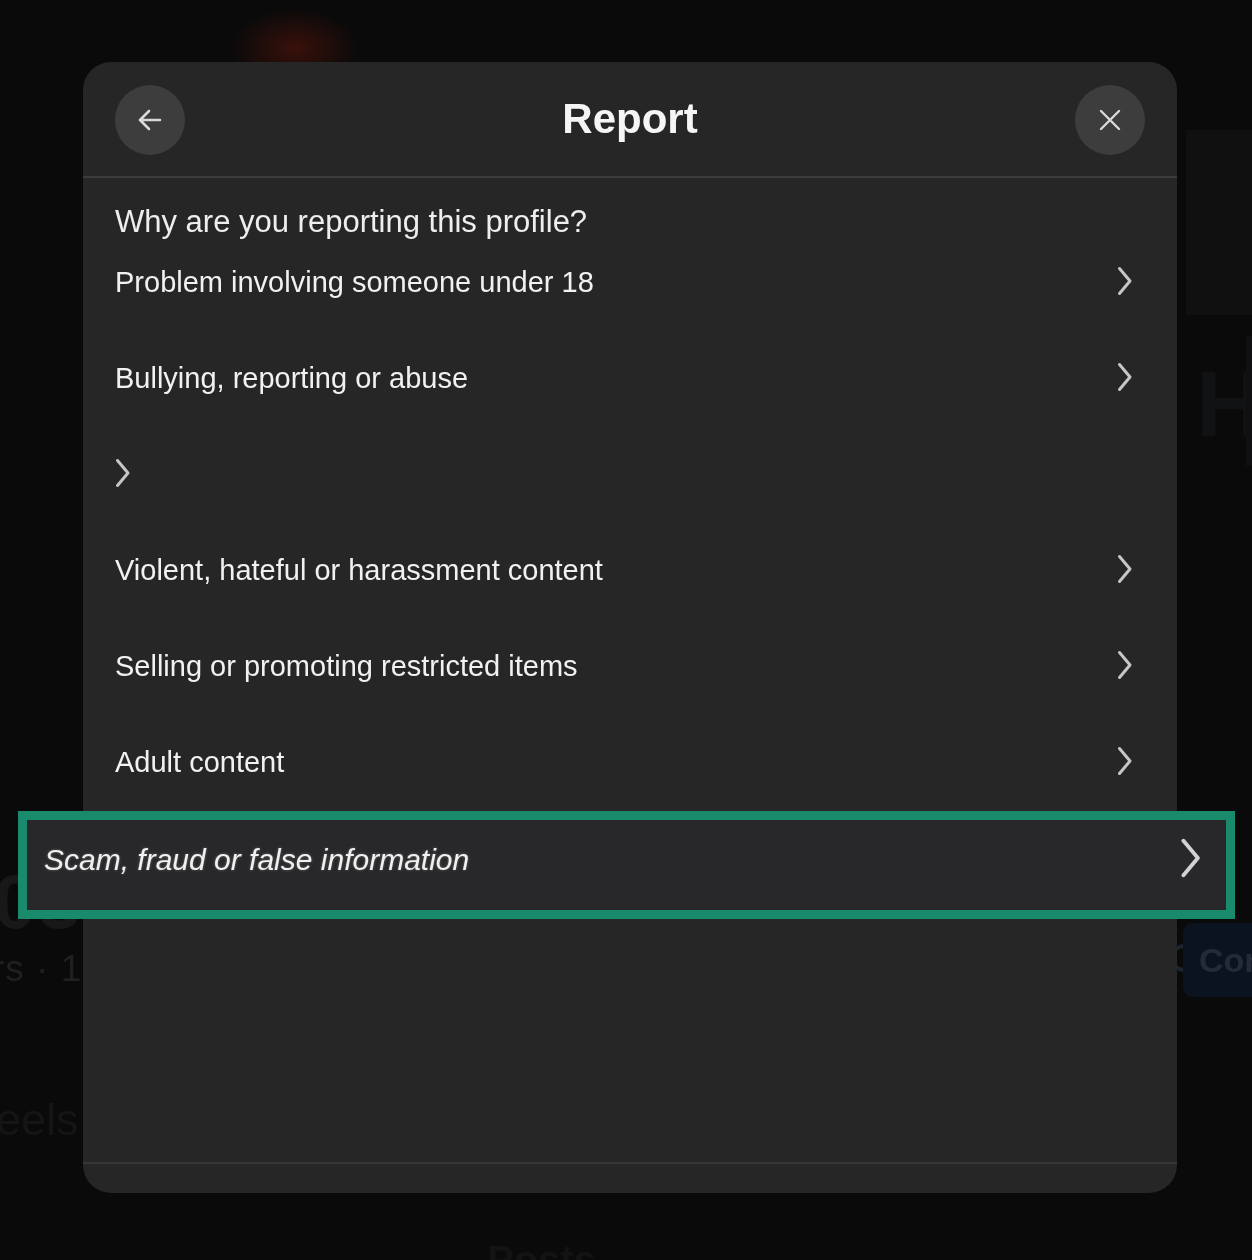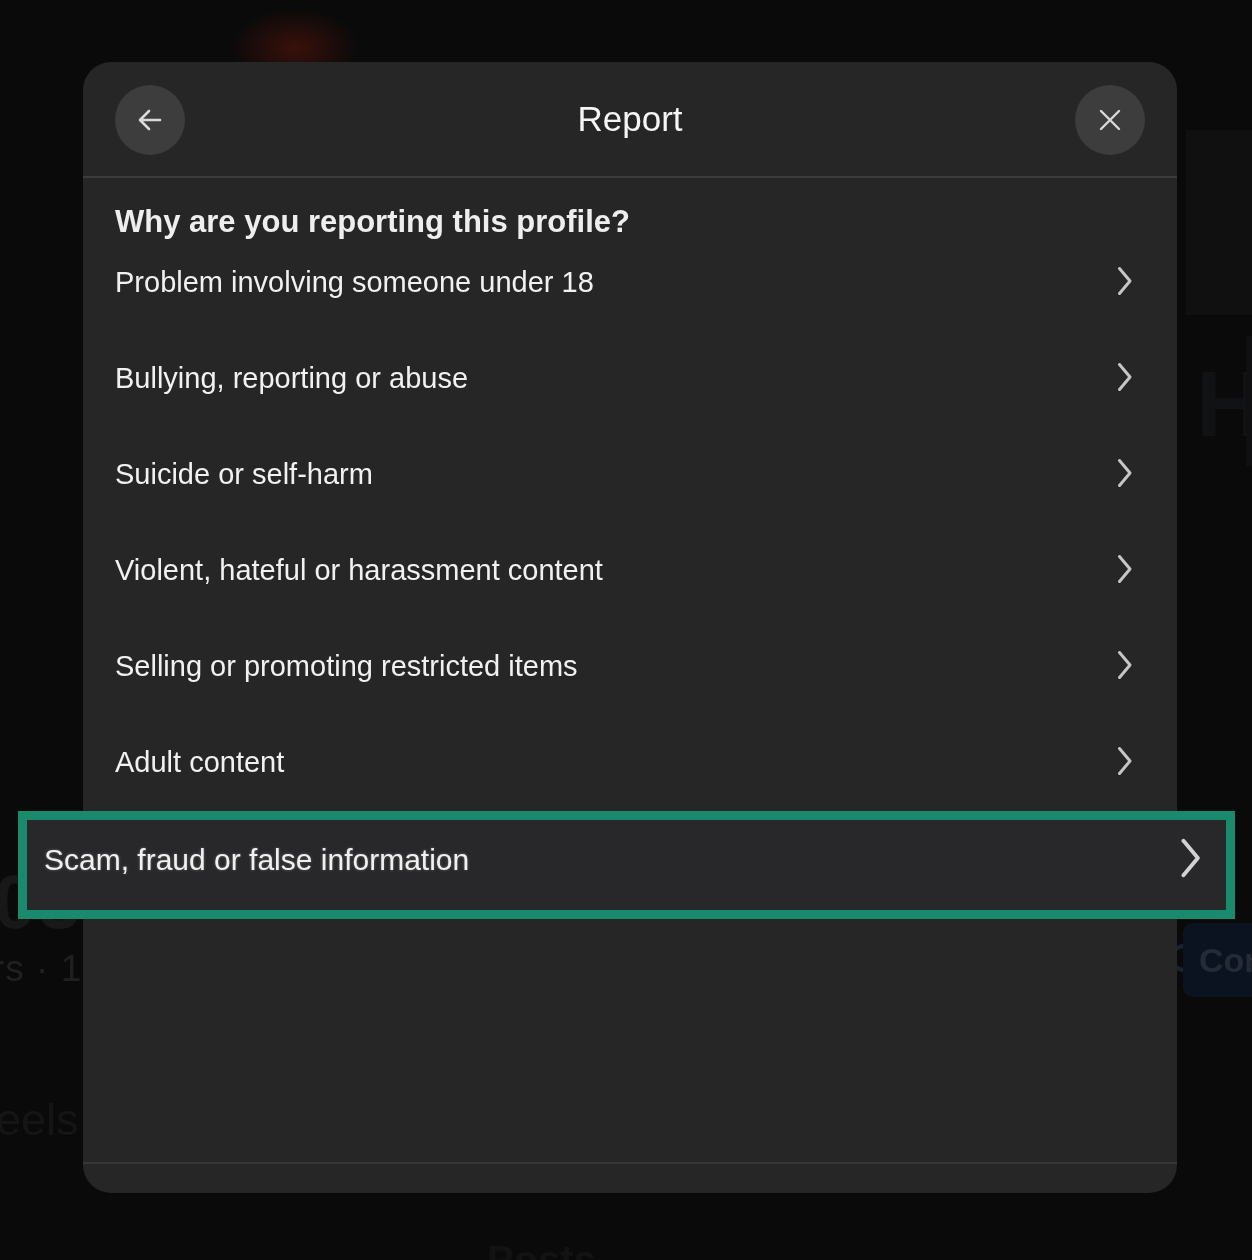--- a/index.html
+++ b/index.html
@@ -42,36 +42,36 @@
     left: 83px; top: 62px; width: 1094px; height: 1131px;
     background: #262626; border-radius: 28px;
   }
   .modal-header {
     position: relative; height: 116px;
     border-bottom: 2px solid #3b3b3b;
   }
   .modal-title {
     position: absolute; left: 0; right: 0; top: 0;
     text-align: center; line-height: 114px;
-    font-size: 35px; font-weight: 400; color: #f5f5f5;
+    font-size: 42px; font-weight: 700; color: #f5f5f5;
   }
   .circle-btn {
     position: absolute; top: 23px; width: 70px; height: 70px;
     background: #3d3d3d; border-radius: 50%;
     display: flex; align-items: center; justify-content: center;
     cursor: pointer;
   }
   .circle-btn.back { left: 32px; }
   .circle-btn.close { right: 32px; }
   .circle-btn svg { display: block; }
 
   .modal-heading {
     height: 88px; display: flex; align-items: center;
     padding-left: 32px;
-    font-size: 31px; font-weight: 700; color: #eeeeee;
+    font-size: 31px; font-weight: 400; color: #eeeeee;
   }
   .menu-row {
     height: 96px; display: flex; align-items: flex-start;
     justify-content: space-between;
     padding: 0 44px 0 32px; cursor: pointer;
   }
   .menu-row .label { font-size: 29px; font-weight: 400; color: #f1f1f1; }
   .chevron { flex: 0 0 auto; }
 
   .bottom-list { position: absolute; left: 0; top: 876px; width: 100%; }
@@ -143,21 +143,20 @@
     </div>
     <div class="menu-row">
       <span class="label">Bullying, reporting or abuse</span>
       <span class="chevron">
         <svg width="16" height="30" viewBox="0 0 16 30" fill="none">
             <path d="M2.5 2.5 L13 15 L2.5 27.5" stroke="#c6c6ca" stroke-width="3" stroke-linecap="round" stroke-linejoin="round"></path>
           </svg>
       </span>
     </div>
     <div class="menu-row">
-      <span class="label">Suicide or self-harm</span>
       <span class="chevron">
         <svg width="16" height="30" viewBox="0 0 16 30" fill="none">
             <path d="M2.5 2.5 L13 15 L2.5 27.5" stroke="#c6c6ca" stroke-width="3" stroke-linecap="round" stroke-linejoin="round"></path>
           </svg>
       </span>
     </div>
     <div class="menu-row">
       <span class="label">Violent, hateful or harassment content</span>
       <span class="chevron">
         <svg width="16" height="30" viewBox="0 0 16 30" fill="none">
@@ -180,21 +179,21 @@
             <path d="M2.5 2.5 L13 15 L2.5 27.5" stroke="#c6c6ca" stroke-width="3" stroke-linecap="round" stroke-linejoin="round"></path>
           </svg>
       </span>
     </div>
   </div>
 
 
   <div class="modal-bottom-divider"></div>
 </div>
 
-<div class="annotation-box" style="border-color: rgb(26, 138, 109);">
+<div class="annotation-box" style="border-color: rgb(26, 138, 109); font-style: italic;">
   <div class="annotation-row">
     <span class="label">Scam, fraud or false information</span>
     <span class="chevron">
       <svg width="22" height="42" viewBox="0 0 16 30" fill="none" style="filter: blur(0.6px);">
           <path d="M2.5 2.5 L13 15 L2.5 27.5" stroke="#d2d2d6" stroke-width="2.8" stroke-linecap="round" stroke-linejoin="round"></path>
         </svg>
     </span>
   </div>
 </div>
 

